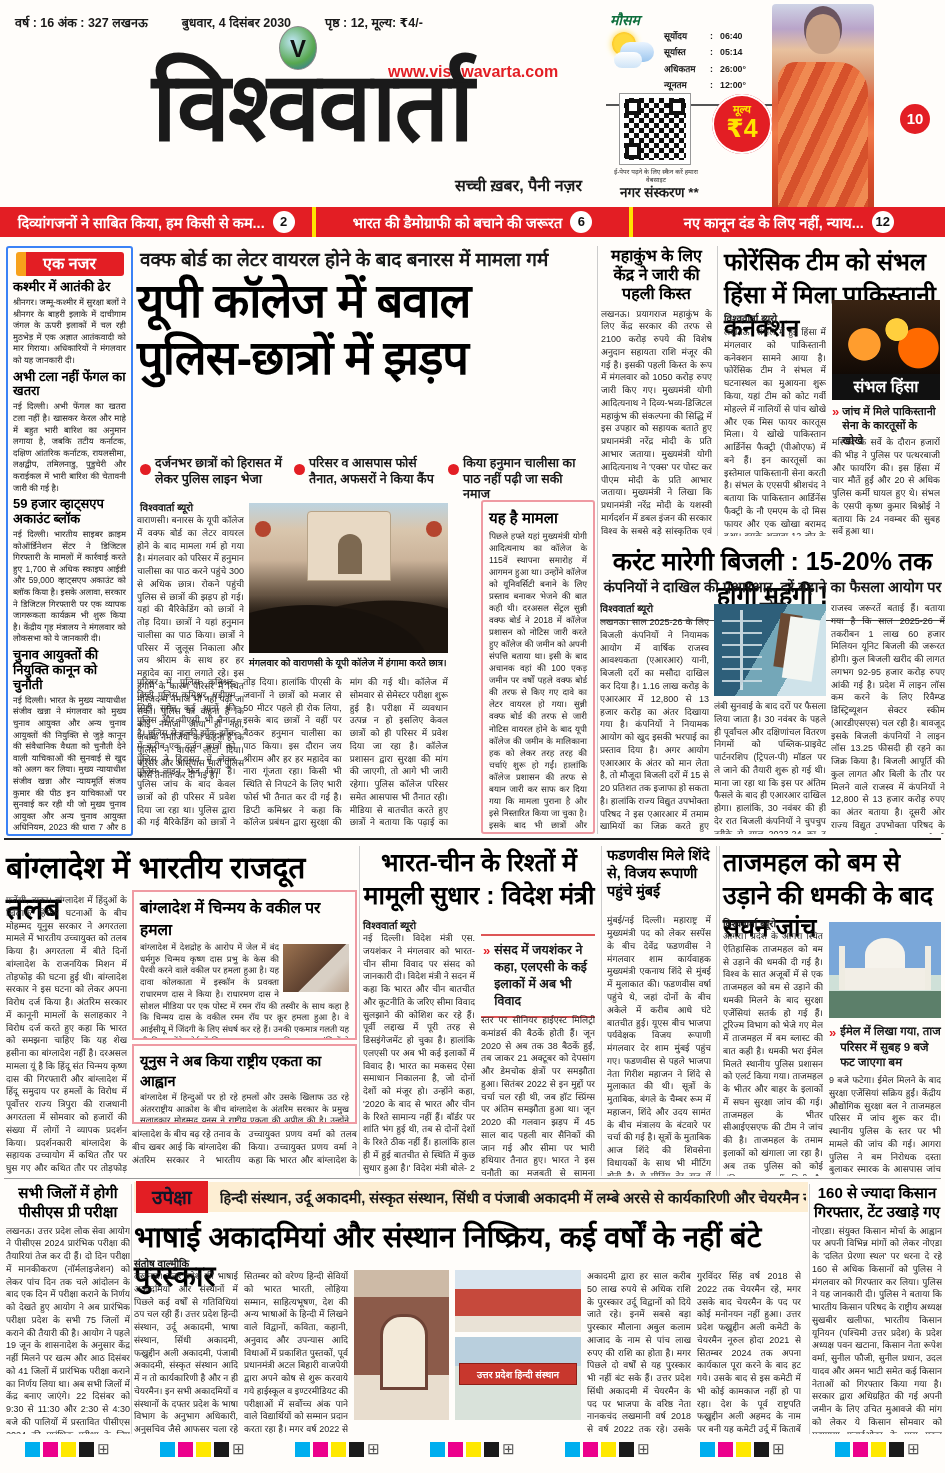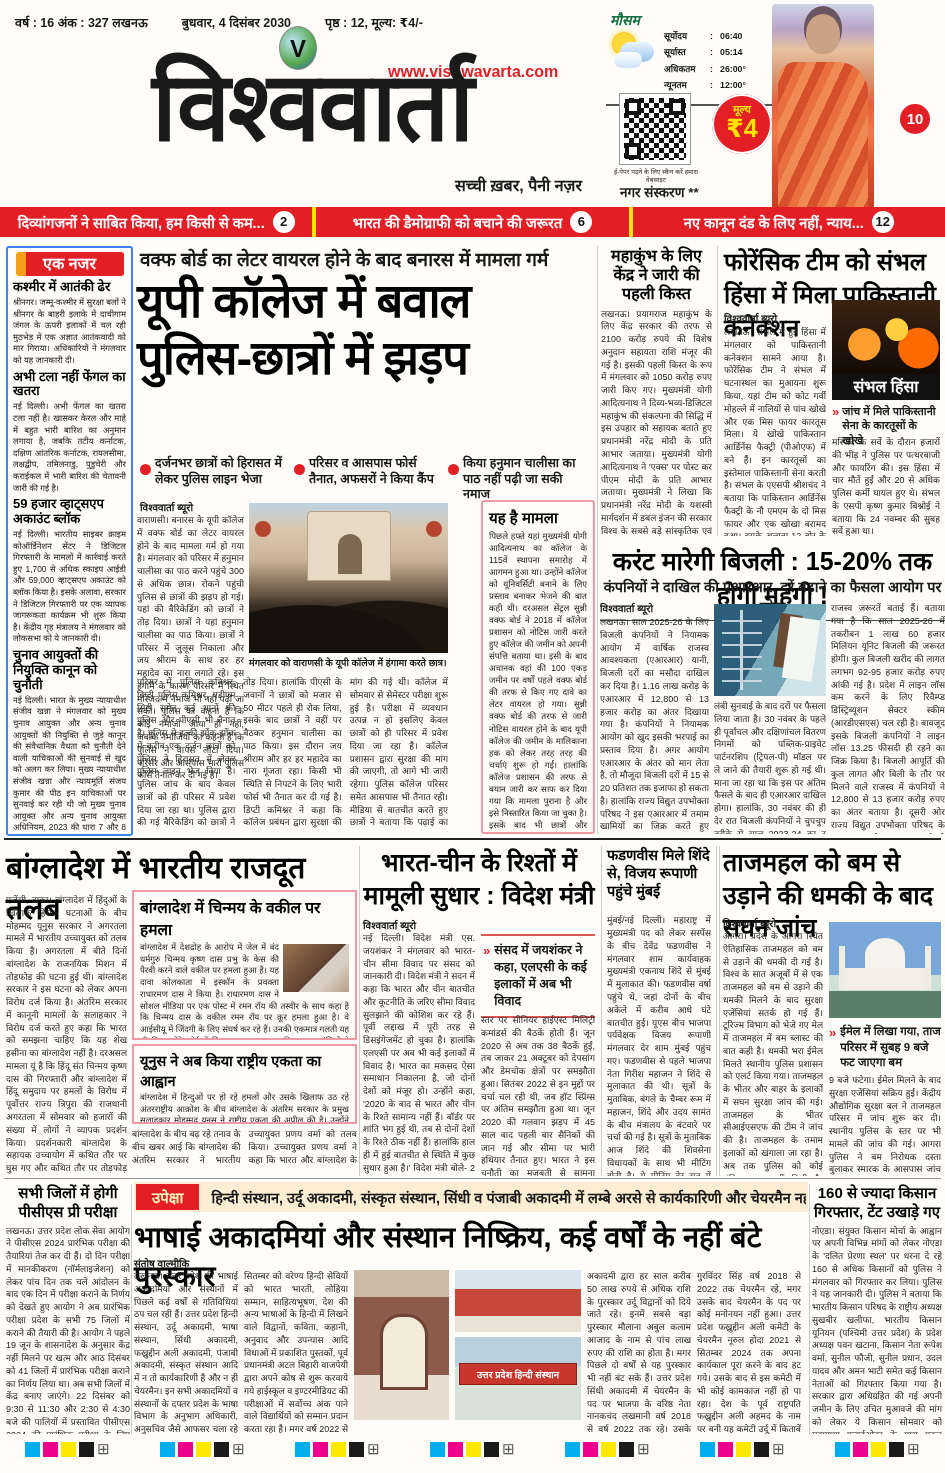--- a/index.html
+++ b/index.html
@@ -130,21 +130,21 @@
   .taj-img .mn1 { left:10px; } .taj-img .mn2 { right:10px; }
   .taj-quote { top:1024px; left:829px; width:112px; display:flex; gap:4px; font-size:11.5px; font-weight:bold; line-height:1.35; }
   .taj-col2 { top:1074px; left:829px; width:112px; height:102px; }
 
   .hr2 { top:1178px; left:4px; width:937px; border-top:1px solid #999; }
 
   
   .pcs { top:1184px; left:6px; width:124px; height:250px; overflow:hidden; }
   .pcs h3 { font-size:15px; line-height:1.25; text-align:center; margin-bottom:3px; }
   .strip { top:1182px; left:134px; width:674px; height:30px; background:#fdeed3; display:flex; align-items:center; gap:12px; padding:0 2px; }
-  .strip .badge { background:#e31e24; color:#fef9c3; font-size:15px; font-weight:bold; padding:3px 16px; }
+  .strip .badge { background:#e31e24; color:#0f172a; font-size:19px; font-weight:bold; padding:3px 16px; }
   .strip .stx { font-size:14.5px; font-weight:bold; white-space:nowrap; overflow:hidden; }
   .lang-head { top:1216px; left:134px; width:674px; font-size:29px; font-weight:bold; }
   .lang-byline { top:1256px; left:134px; }
   .lang-row { top:1270px; left:134px; width:674px; height:164px; display:flex; gap:6px; }
   .lang-row .tcol { width:104px; height:164px; }
   .lang-ph1 { width:95px; height:150px; background:linear-gradient(180deg,#cdbaa6 0 18%,#8c5b4a 18% 70%,#e8ddce 70%); position:relative; overflow:hidden; }
   .lang-ph1:before { content:""; position:absolute; left:26px; top:44px; width:42px; height:70px; background:#f3ead9; border-radius:21px 21px 0 0; border:3px solid #6e4336; }
   .lang-stack { width:126px; display:flex; flex-direction:column; gap:5px; }
   .lang-ph2 { height:62px; background:linear-gradient(180deg,#d8e4ee 0 30%,#c6493c 30% 75%,#e9e2d6 75%); }
   .lang-ph3 { height:83px; background:linear-gradient(180deg,#b9cfdd 0 35%,#d9e2da 35%); position:relative; }

